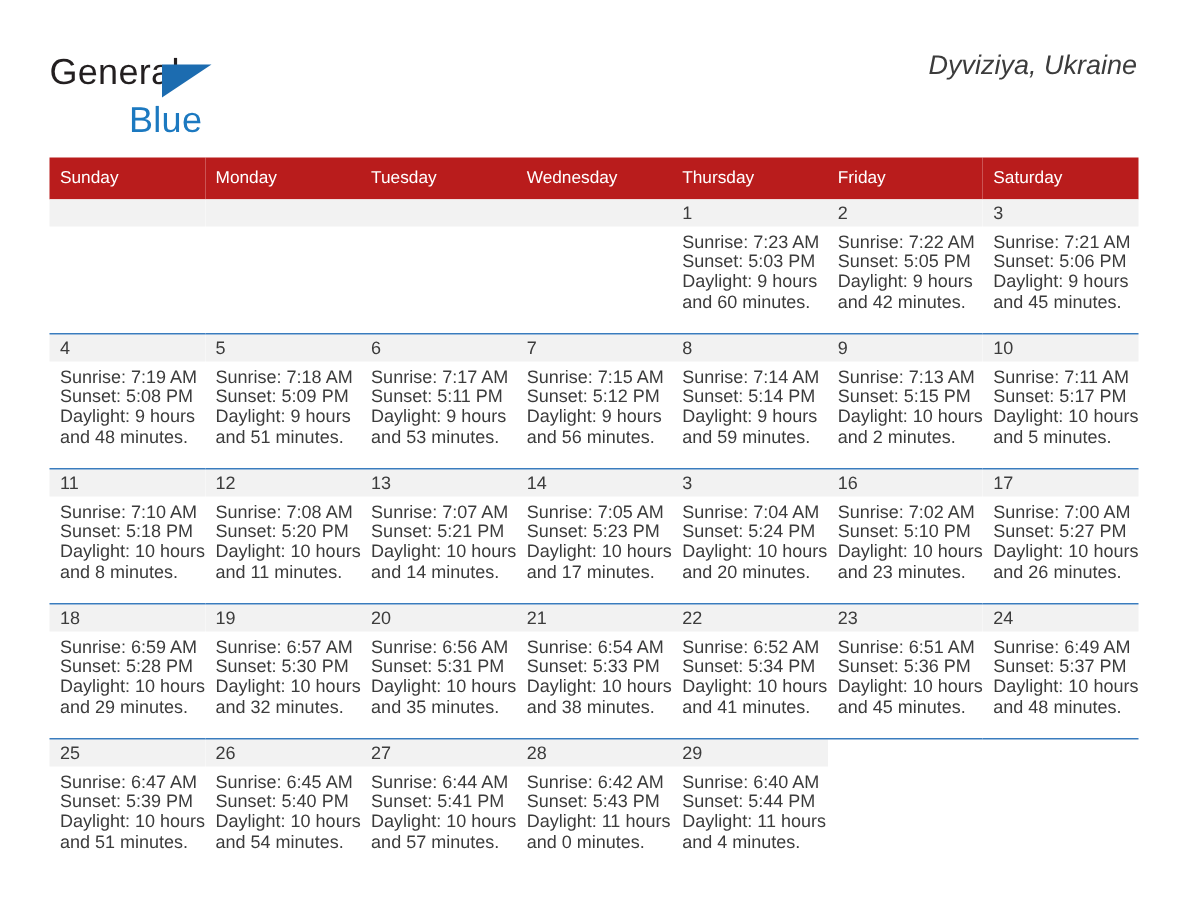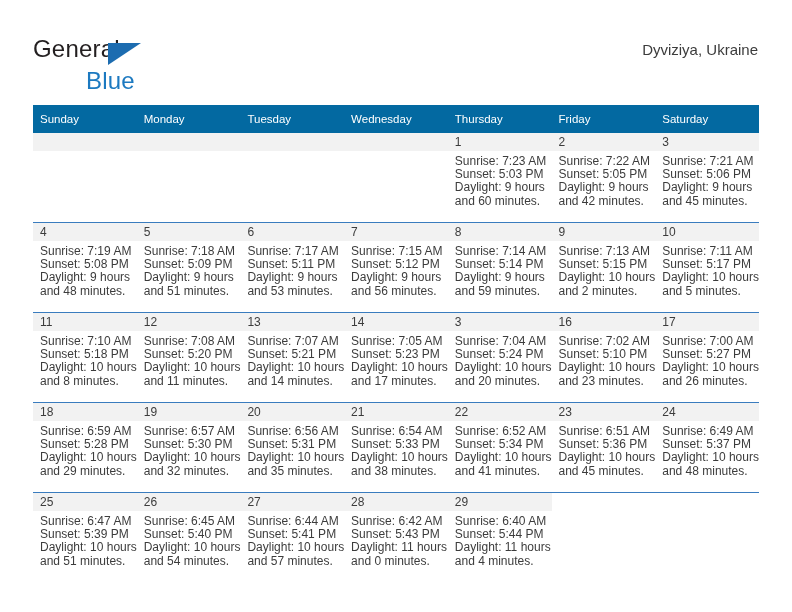--- a/index.html
+++ b/index.html
@@ -72,40 +72,41 @@
     top: 32px;
     text-align: right;
   }
   .month-title {
     font-size: 27px;
     color: #3c3c3c;
     line-height: 32px;
     white-space: nowrap;
   }
   .location-title {
-    font-size: 15px;
+    font-size: 18px;
     color: #3c3c3c;
     line-height: 20px;
-    margin-top: 8px;
+    margin-top: 1px;
     white-space: nowrap;
+    font-style: italic;
   }
 
   
   .calendar {
     position: absolute;
     left: 33px;
     top: 105px;
     width: 726px;
     border-collapse: collapse;
     table-layout: fixed;
   }
   .calendar col { width: 103.71px; }
 
   thead th {
-    background: #0369a1;
+    background: #b91c1c;
     color: #ffffff;
     font-weight: normal;
     font-size: 11.5px;
     text-align: left;
     padding: 5px 0 5px 7px;
     height: 18px;
     line-height: 14px;
     vertical-align: middle;
   }
 

